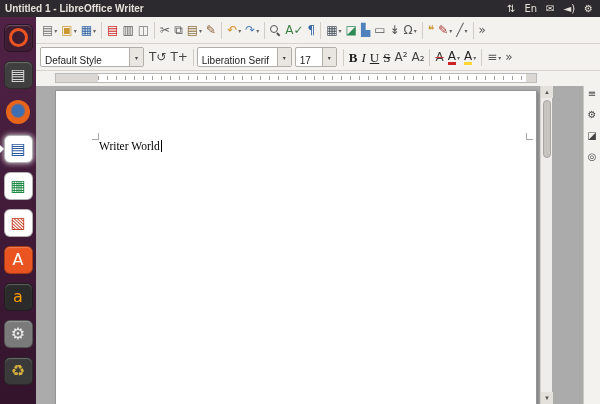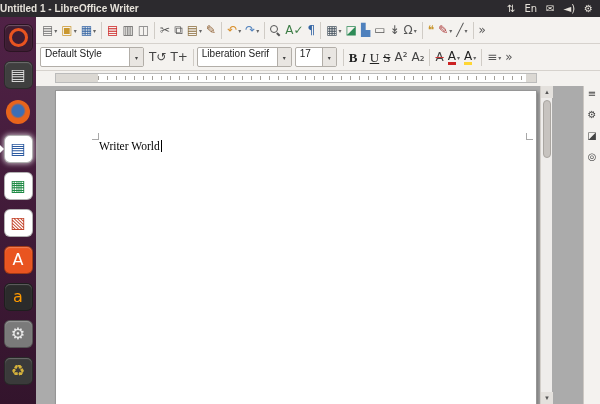--- a/index.html
+++ b/index.html
@@ -1,20 +1,20 @@
 <!DOCTYPE html>
 <html><head>
 <meta charset="utf-8">
 <style>
   html,body{margin:0;padding:0;width:600px;height:404px;overflow:hidden;
     font-family:"Liberation Sans","DejaVu Sans",sans-serif;background:#ababab;position:relative;}
   
   .topbar{position:absolute;left:0;top:0;width:600px;height:17px;background:#2c2a2e;
     color:#e6e2da;display:flex;align-items:center;z-index:30;}
-  .topbar-title{font-size:10px;font-weight:bold;white-space:nowrap;}
+  .topbar-title{font-size:10px;font-weight:bold;padding-left:5px;white-space:nowrap;}
   .topbar-right{margin-left:auto;display:flex;align-items:center;gap:9px;padding-right:7px;}
   .ind{font-size:10px;line-height:17px;font-family:"DejaVu Sans",sans-serif;}
   
   .launcher{position:absolute;left:0;top:17px;width:36px;bottom:0;
     background:linear-gradient(#502246,#33142c);z-index:20;display:flex;flex-direction:column;
     align-items:center;padding-top:2px;}
   .l-item{position:relative;width:36px;height:37px;display:flex;align-items:center;justify-content:center;}
   .tile{width:29px;height:28px;border-radius:6px;display:flex;align-items:center;justify-content:center;
     border:1px solid rgba(0,0,0,.3);box-shadow:inset 0 1px 1px rgba(255,255,255,.25);box-sizing:border-box;
     font-family:"DejaVu Sans",sans-serif;font-size:16px;line-height:1;}
@@ -28,21 +28,21 @@
     background:radial-gradient(circle at 50% 45%,#3c6eb4 0 32%,#e8641b 44% 100%);}
   
   .window{position:absolute;left:36px;top:17px;right:0;bottom:0;background:#ababab;}
   .toolbar{height:27px;background:#f4f2ef;border-bottom:1px solid #d6d2cd;display:flex;
     align-items:center;padding:0 4px;box-sizing:border-box;}
   .tbtn{display:inline-flex;align-items:center;height:22px;padding:0 2px;border-radius:2px;cursor:default;}
   .glyph{font-family:"DejaVu Sans",sans-serif;font-size:12px;line-height:1;color:#555;}
   .dd{font-size:6px;color:#666;margin-left:1px;font-family:"DejaVu Sans",sans-serif;}
   .sep{width:1px;height:17px;background:#d0ccc6;margin:0 3px;display:inline-block;}
   .flexjoin{display:contents;}
-  .combo{display:flex;align-items:flex-start;background:#fff;border:1px solid #b2aea8;height:20px;
+  .combo{display:flex;align-items:flex-end;background:#fff;border:1px solid #b2aea8;height:20px;
     border-radius:2px;box-sizing:border-box;margin-right:3px;}
   .combo-text{font-size:10px;color:#222;padding:0 4px;white-space:nowrap;overflow:hidden;flex:1;}
   .dd-btn{width:13px;align-self:stretch;background:#e9e6e2;border-left:1px solid #b2aea8;
     display:flex;align-items:center;justify-content:center;font-size:6px;color:#444;}
   .combo-style{width:104px;}
   .combo-font{width:95px;}
   .combo-size{width:42px;}
   
   .fx-b{font-weight:bold;font-family:"Liberation Serif",serif;font-size:13px;}
   .fx-i{font-style:italic;font-family:"Liberation Serif",serif;font-size:13px;}

